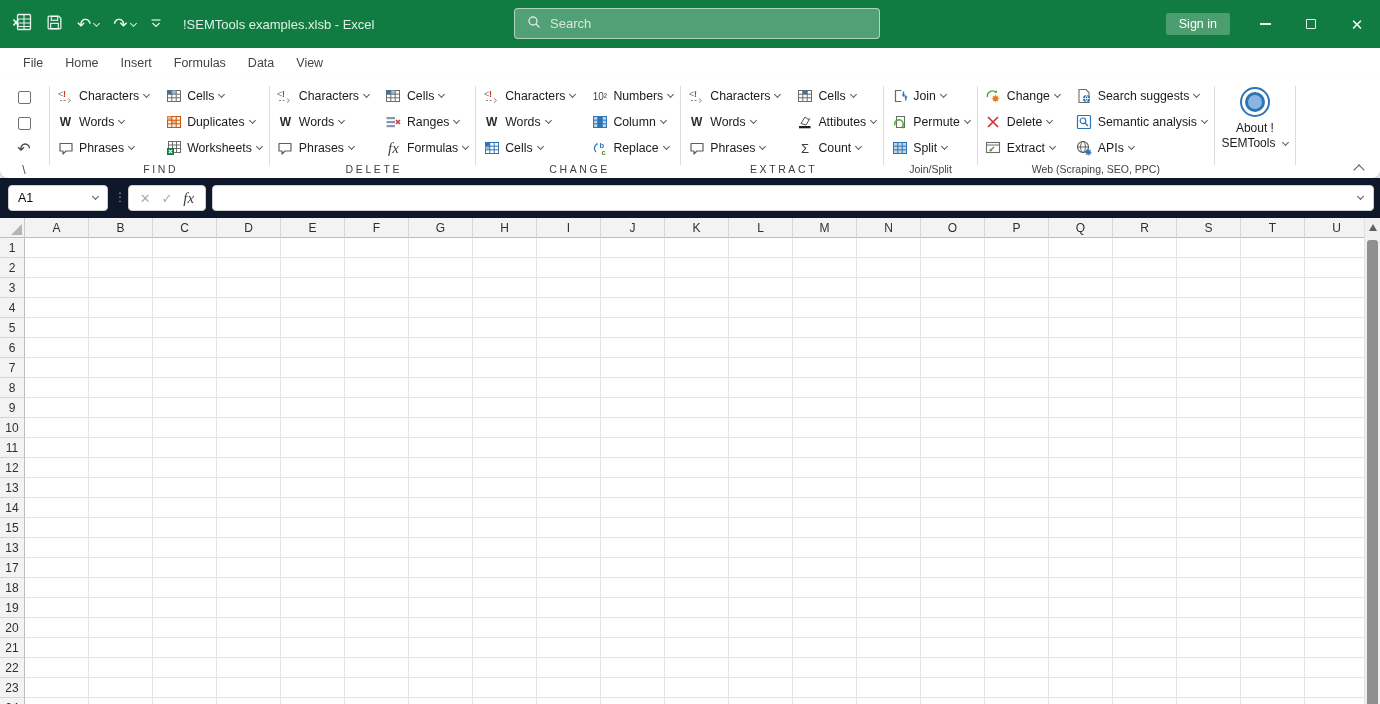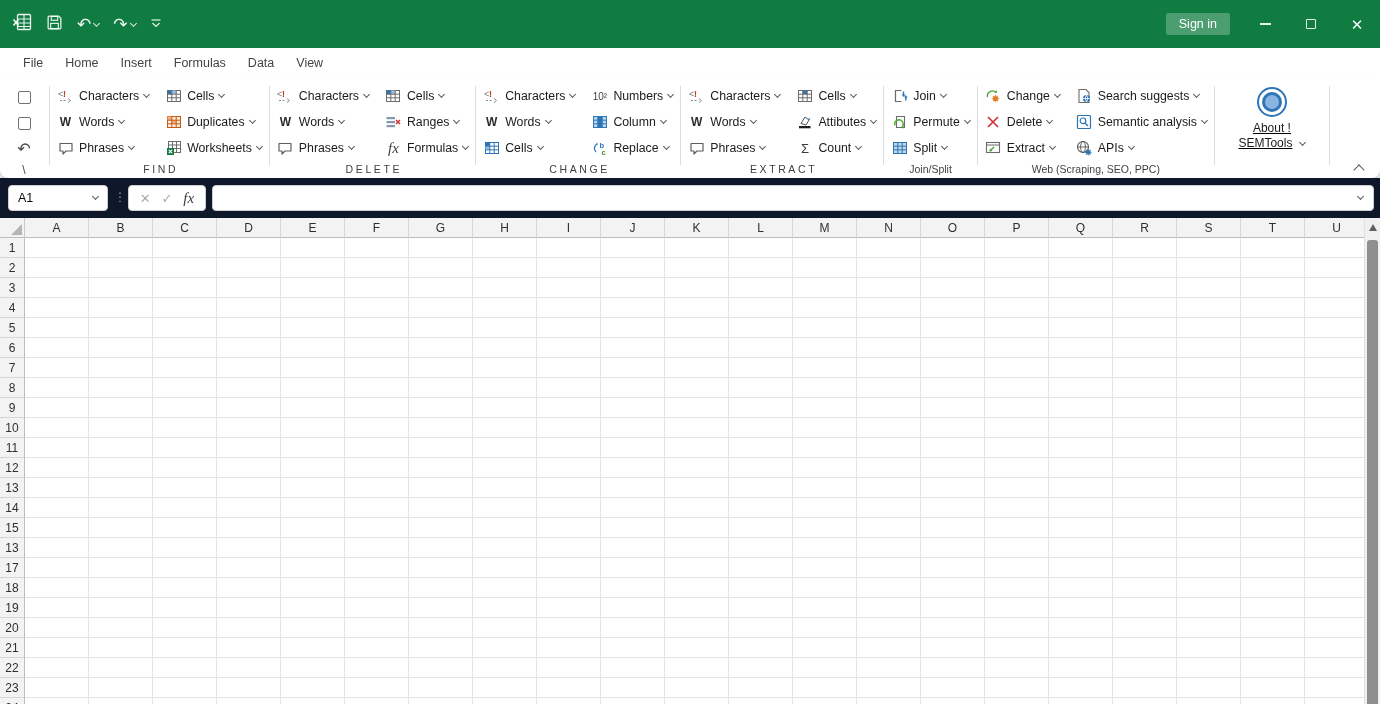--- a/index.html
+++ b/index.html
@@ -52,21 +52,21 @@
   .gbody.one-col { grid-auto-flow:row; }
   .glabel { margin-top:1px; font-size:10.5px; color:#3f3f3f; height:14px; line-height:14px; }
   .glabel.spaced { letter-spacing:2.6px; padding-left:2.6px; }
   .rbtn { display:flex; align-items:center; gap:5px; padding:2px 6px; border-radius:3px;
     font-size:12.3px; color:#1c1c1c; white-space:nowrap; }
   .ric { width:17px; height:16px; display:inline-flex; align-items:center; justify-content:center; flex:0 0 auto; }
   .ric svg { width:16px; height:16px; }
   .gtext { font-size:12px; color:#2b2b2b; font-weight:bold; }
   .chev { width:5px; height:5px; border-right:1.2px solid #5a5a5a; border-bottom:1.2px solid #5a5a5a;
     transform:rotate(45deg); margin-top:-3px; flex:0 0 auto; }
-  .about-group { width:112px; display:flex; flex-direction:column; align-items:center; padding-top:9px;text-decoration:underline; }
+  .about-group { width:78px; display:flex; flex-direction:column; align-items:center; padding-top:9px; }
   .about-ring { width:30px; height:30px; border:2px solid #2e75b6; border-radius:50%;
     display:flex; align-items:center; justify-content:center; }
   .about-ring .inner { width:20px; height:20px; border-radius:50%; background:#8ab5e2;
     border:3px solid #2e75b6; }
   .about-lbl { margin-top:4px; font-size:12px; color:#1c1c1c; text-align:center; line-height:15px; }
   .about-l2 { display:flex; align-items:center; gap:8px; justify-content:center; }
   .collapse { position:absolute; right:16px; bottom:7px; width:10px; height:8px; }
   .collapse::before { content:""; position:absolute; left:1px; top:3px; width:7px; height:7px;
     border-left:1.4px solid #5a5a5a; border-top:1.4px solid #5a5a5a; transform:rotate(45deg); }
 
@@ -137,20 +137,30 @@
       <span class="glyph">↷</span>
       <span class="mini-chev"></span>
     </span>
     <span>
       <svg width="12" height="12" viewBox="0 0 12 12" fill="none">
         <path d="M1.5 3h9" stroke="rgba(255,255,255,.9)" stroke-width="1.2"></path>
         <path d="M2.5 6l3.5 3.5L9.5 6" stroke="rgba(255,255,255,.9)" stroke-width="1.2"></path>
       </svg>
     </span>
   </div>
+  <div class="doc-title">!SEMTools examples.xlsb - Excel</div>
+  <div class="searchbox">
+    <span>
+      <svg width="14" height="14" viewBox="0 0 14 14" fill="none">
+        <circle cx="6" cy="6" r="4" stroke="#d7e9dd" stroke-width="1.4"></circle>
+        <path d="M9 9l3.5 3.5" stroke="#d7e9dd" stroke-width="1.4"></path>
+      </svg>
+    </span>
+    <span class="ph">Search</span>
+  </div>
   <div class="signin">Sign in</div>
   <div class="winbtns">
     <div class="winbtn">
         <span class="wb-min"></span>
       </div>
     <div class="winbtn">
         <span class="wb-max"></span>
       </div>
     <div class="winbtn">
         <span class="wb-close">✕</span>

